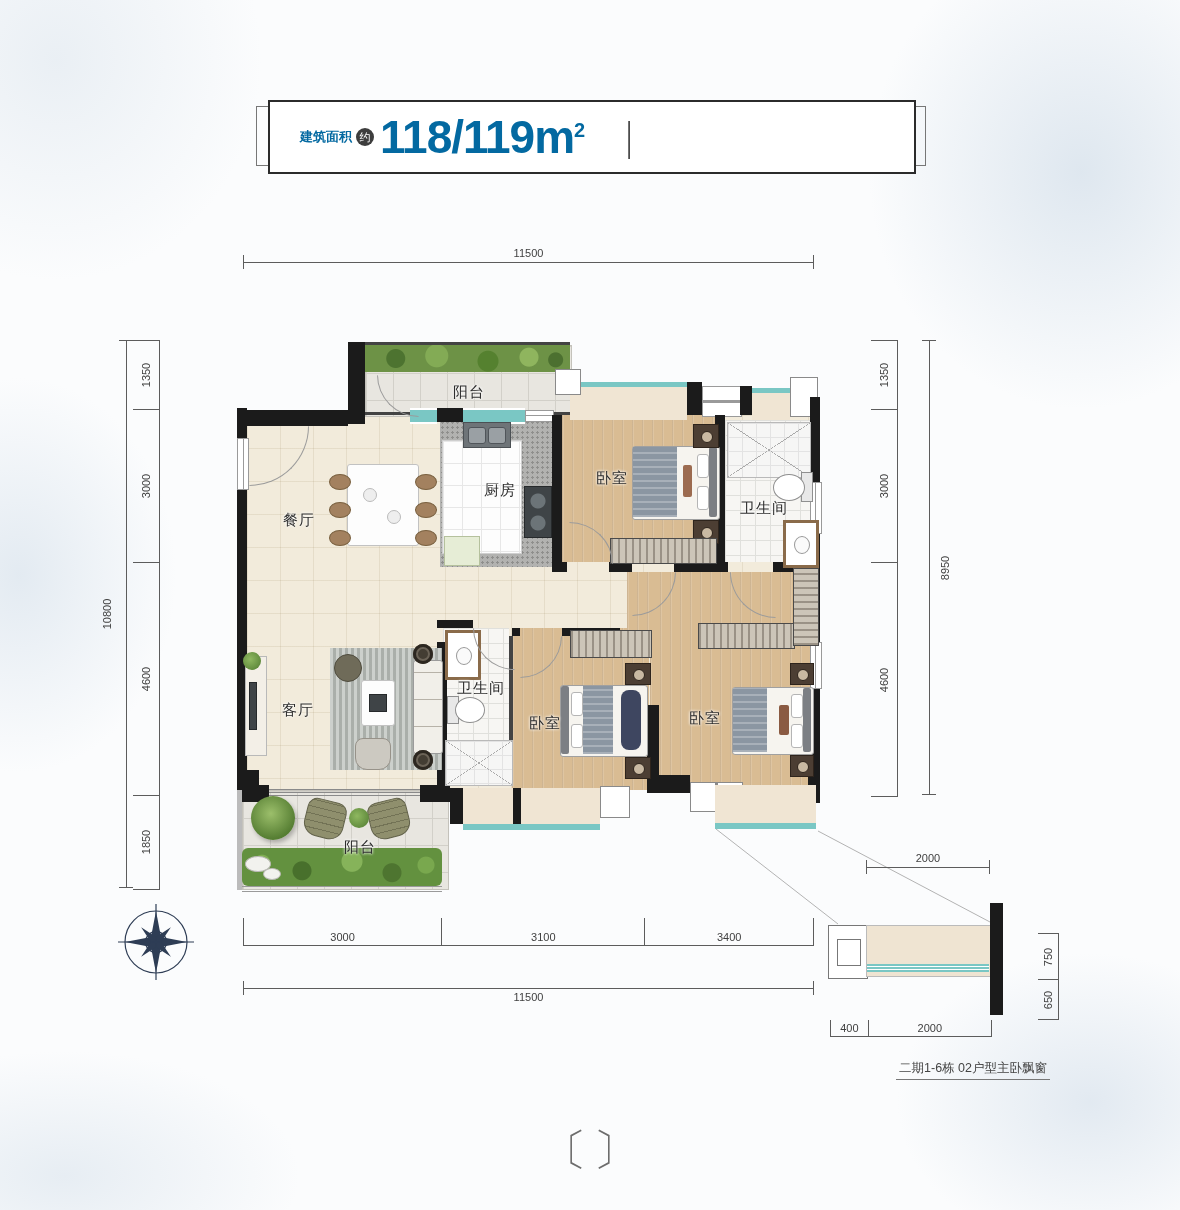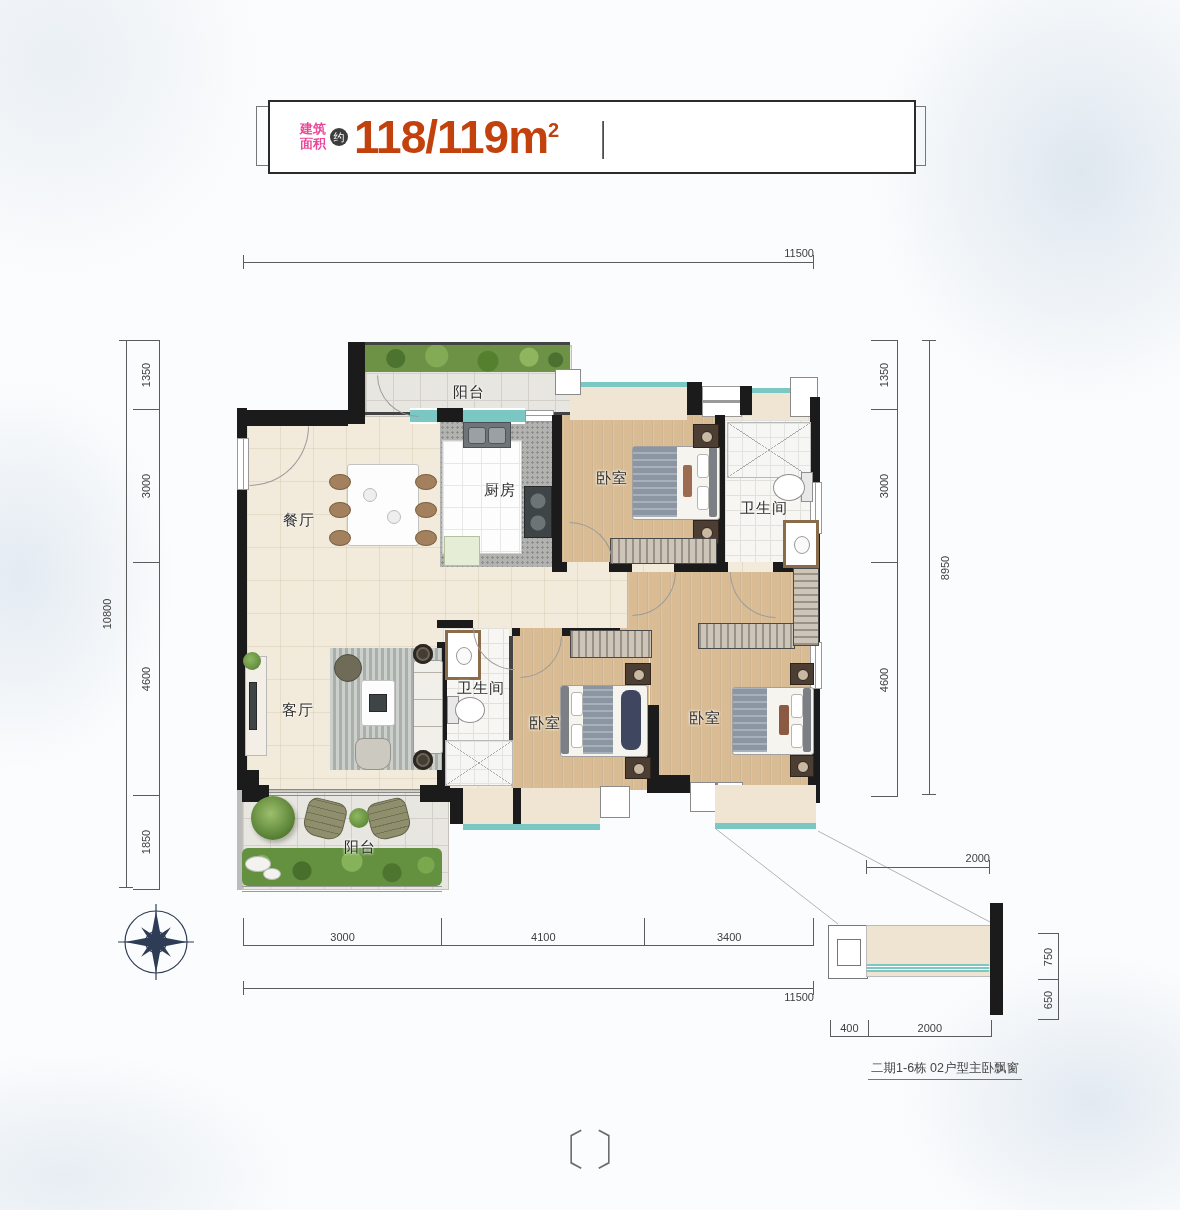--- a/index.html
+++ b/index.html
@@ -4,43 +4,43 @@
 <style>
   html,body{margin:0;padding:0}
   .page{position:relative;width:1180px;height:1210px;background:#fbfcfd;overflow:hidden;
         font-family:"Liberation Sans",sans-serif;color:#333}
   .abs{position:absolute}
   .blob{position:absolute;pointer-events:none}
 
   
   .hdr-tab{position:absolute;border:1px solid #777;background:transparent}
   .hdr-box{position:absolute;background:#fff;border:2px solid #2b2b2b;display:flex;align-items:center;z-index:2}
-  .hdr-arealbl{display:flex;flex-direction:column;font-size:13px;font-weight:bold;color:#ec4899;line-height:1.15;margin-left:30px}
+  .hdr-arealbl{display:flex;flex-direction:row;font-size:13px;font-weight:bold;color:#0369a1;line-height:1.15;margin-left:30px}
   .hdr-badge{width:18px;height:18px;border-radius:50%;background:#3d3d3d;color:#fff;font-size:11px;
              display:flex;align-items:center;justify-content:center;margin:0 6px 0 4px}
-  .hdr-value{font-size:46px;font-weight:700;color:#c2410c;letter-spacing:-1px;line-height:1}
+  .hdr-value{font-size:46px;font-weight:700;color:#0369a1;letter-spacing:-1px;line-height:1}
   .hdr-value sup{font-size:20px;font-weight:700}
   .hdr-divider{font-size:40px;font-weight:200;color:#3a3a3a;margin:0 24px 0 40px;transform:scaleX(.5)}
   .hdr-layout{font-size:34px;font-weight:700;color:#3a3a3a;letter-spacing:5px}
   .watermark{position:absolute;text-align:center;font-family:"DejaVu Serif",serif;font-style:italic;
              font-size:27px;letter-spacing:4px;color:#c9a27e;opacity:.85;z-index:3}
 
   
   .dim,.dh,.dv,.dtotal-h,.dtotal-v{font-size:11px;color:#3f3f3f}
   .dh{position:absolute;display:flex;border-bottom:1px solid #5c5c5c}
   .dh>div{display:flex;align-items:flex-end;justify-content:center;border-right:1px solid #5c5c5c;padding-bottom:2px}
   .dh>div:first-child{border-left:1px solid #5c5c5c}
   .dv{position:absolute;display:flex;flex-direction:column;border-top:1px solid #5c5c5c;border-bottom:1px solid #5c5c5c;border-right:1px solid #5c5c5c}
   .dv>div{display:flex;align-items:center;justify-content:center;border-bottom:1px solid #5c5c5c}
   .dv>div:last-child{border-bottom:none}
   .dv span{transform:rotate(-90deg);white-space:nowrap}
   .dtotal-h{position:absolute;border-bottom:1px solid #5c5c5c}
   .dtotal-h::before,.dtotal-h::after{content:"";position:absolute;width:1px;height:14px;background:#5c5c5c;bottom:-7px}
   .dtotal-h::before{left:0}.dtotal-h::after{right:0}
-  .dtotal-h>span{position:absolute;width:100%;text-align:right;bottom:3px}
+  .dtotal-h>span{position:absolute;width:100%;text-align:center;bottom:3px}
   .dtotal-h.lbl-below>span{bottom:auto;top:calc(100% + 3px)}
   .dtotal-v{position:absolute;border-right:1px solid #5c5c5c}
   .dtotal-v::before,.dtotal-v::after{content:"";position:absolute;height:1px;width:14px;background:#5c5c5c;right:-7px}
   .dtotal-v::before{top:0}.dtotal-v::after{bottom:0}
   .dtotal-v>span{position:absolute;top:50%;white-space:nowrap}
   .dtotal-v.lbl-left>span{left:-20px;transform:translateY(-50%) rotate(-90deg)}
   .dtotal-v.lbl-right>span{left:36px;transform:translateY(-50%) rotate(-90deg)}
 
   
   .plan{position:absolute;left:237px;top:342px;width:587px;height:553px}
@@ -167,21 +167,21 @@
   </div>
   <div class="dtotal-v lbl-right" style="left:897px;top:340px;width:32px;height:455px">
       <span>8950</span>
     </div>
 
   <div class="dh" style="left:243px;top:918px;width:571px;height:27px">
     <div style="flex:4000">
         <span>3000</span>
       </div>
     <div style="flex:4100">
-        <span>4100</span>
+        <span>3100</span>
       </div>
     <div style="flex:3400">
         <span>3400</span>
       </div>
   </div>
   <div class="dtotal-h lbl-below" style="left:243px;top:945px;width:571px;height:43px">
       <span>11500</span>
     </div>
 
   <div class="plan">
@@ -391,20 +391,20 @@
       </div>
   </div>
   <div class="dh" style="left:830px;top:1020px;width:162px;height:16px">
     <div style="flex:600">
         <span>400</span>
       </div>
     <div style="flex:2000">
         <span>2000</span>
       </div>
   </div>
-  <div class="dcaption" style="left:868px;top:1060px;width:154px">二期1-6栋 02户型主卧飘窗</div>
+  <div class="dcaption" style="left:896px;top:1060px;width:154px">二期1-6栋 02户型主卧飘窗</div>
 
   <div class="footer">
     <span class="bracket">〔</span>
     <span class="bracket">〕</span>
   </div>
 
 </div>
 
 </body></html>

